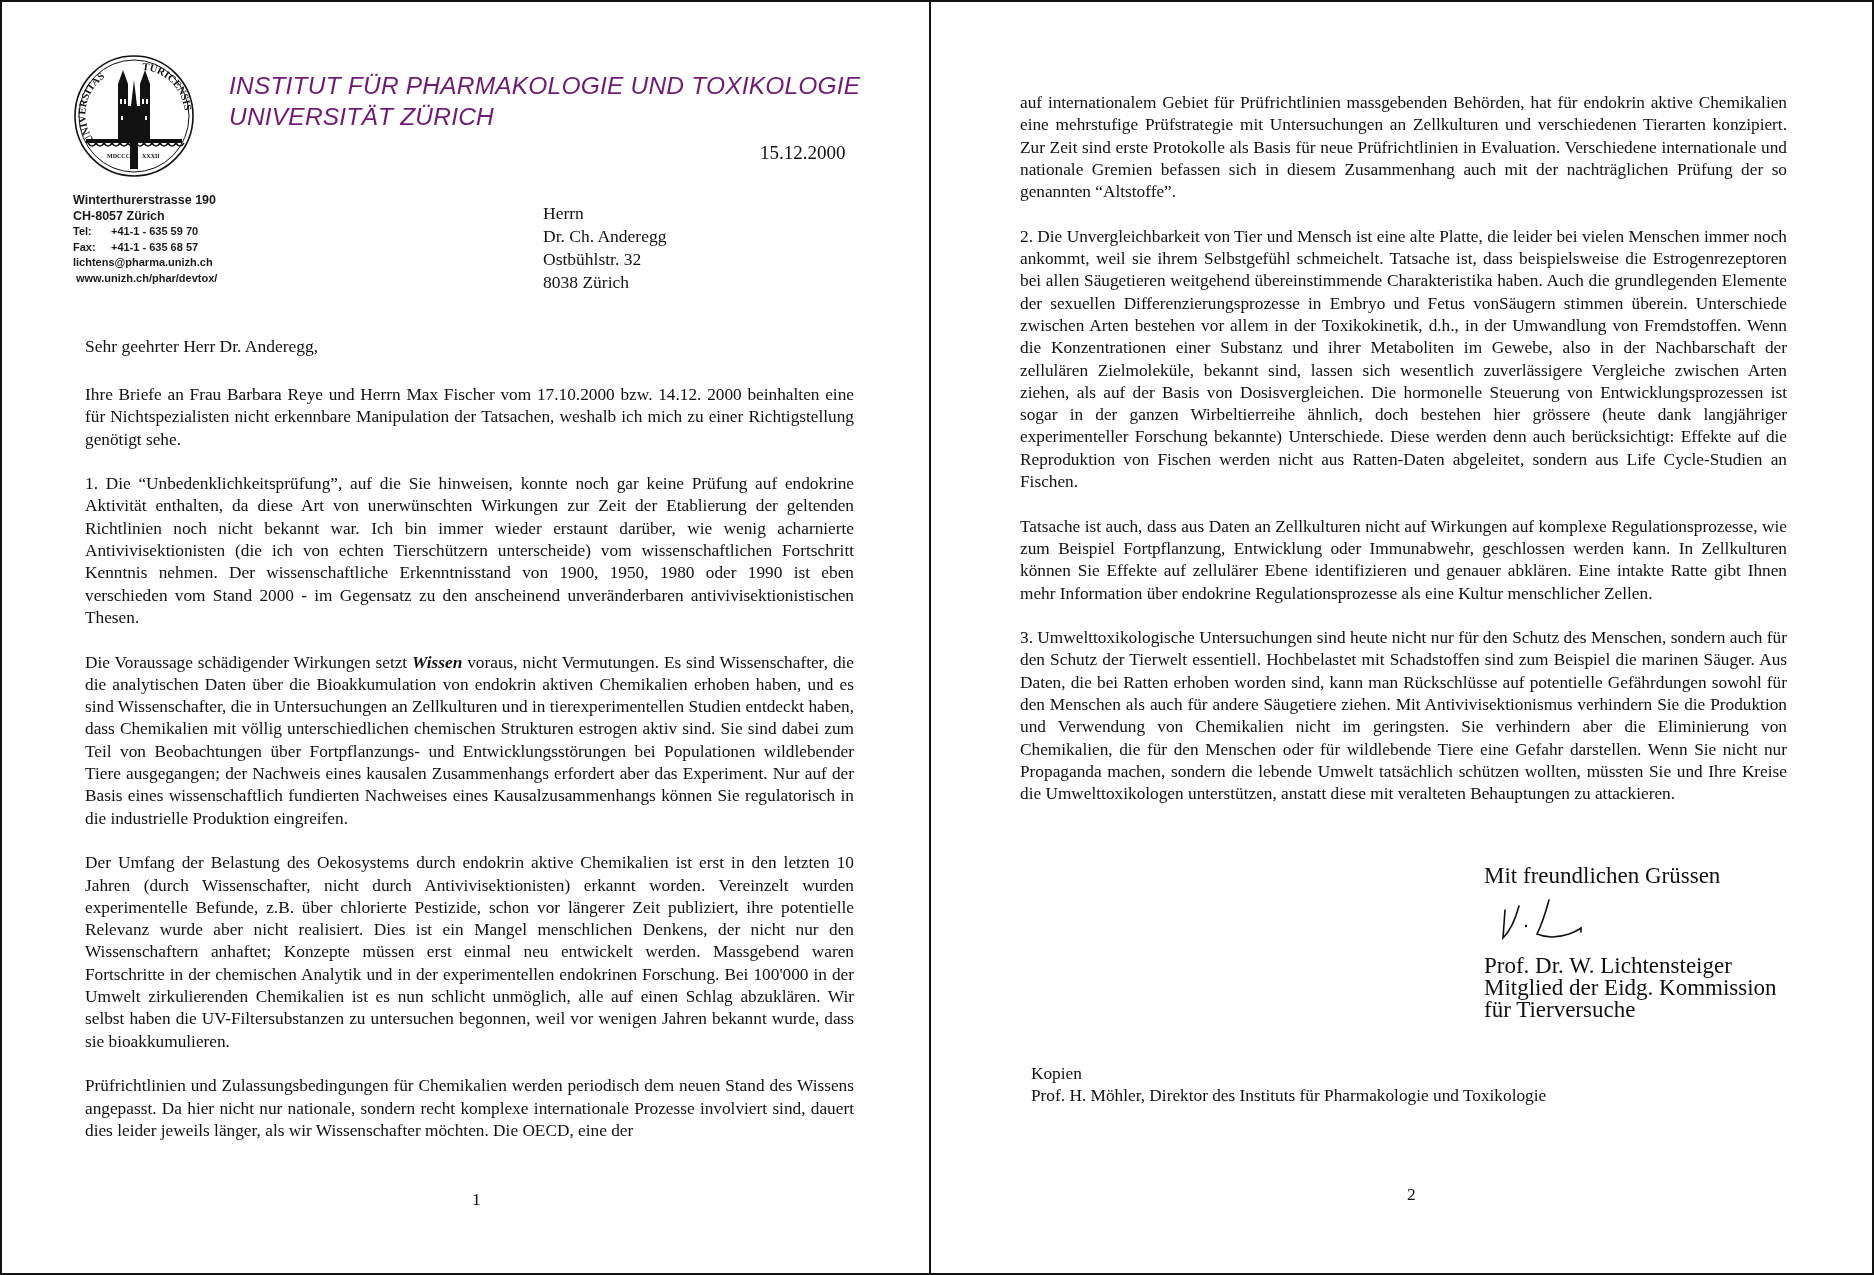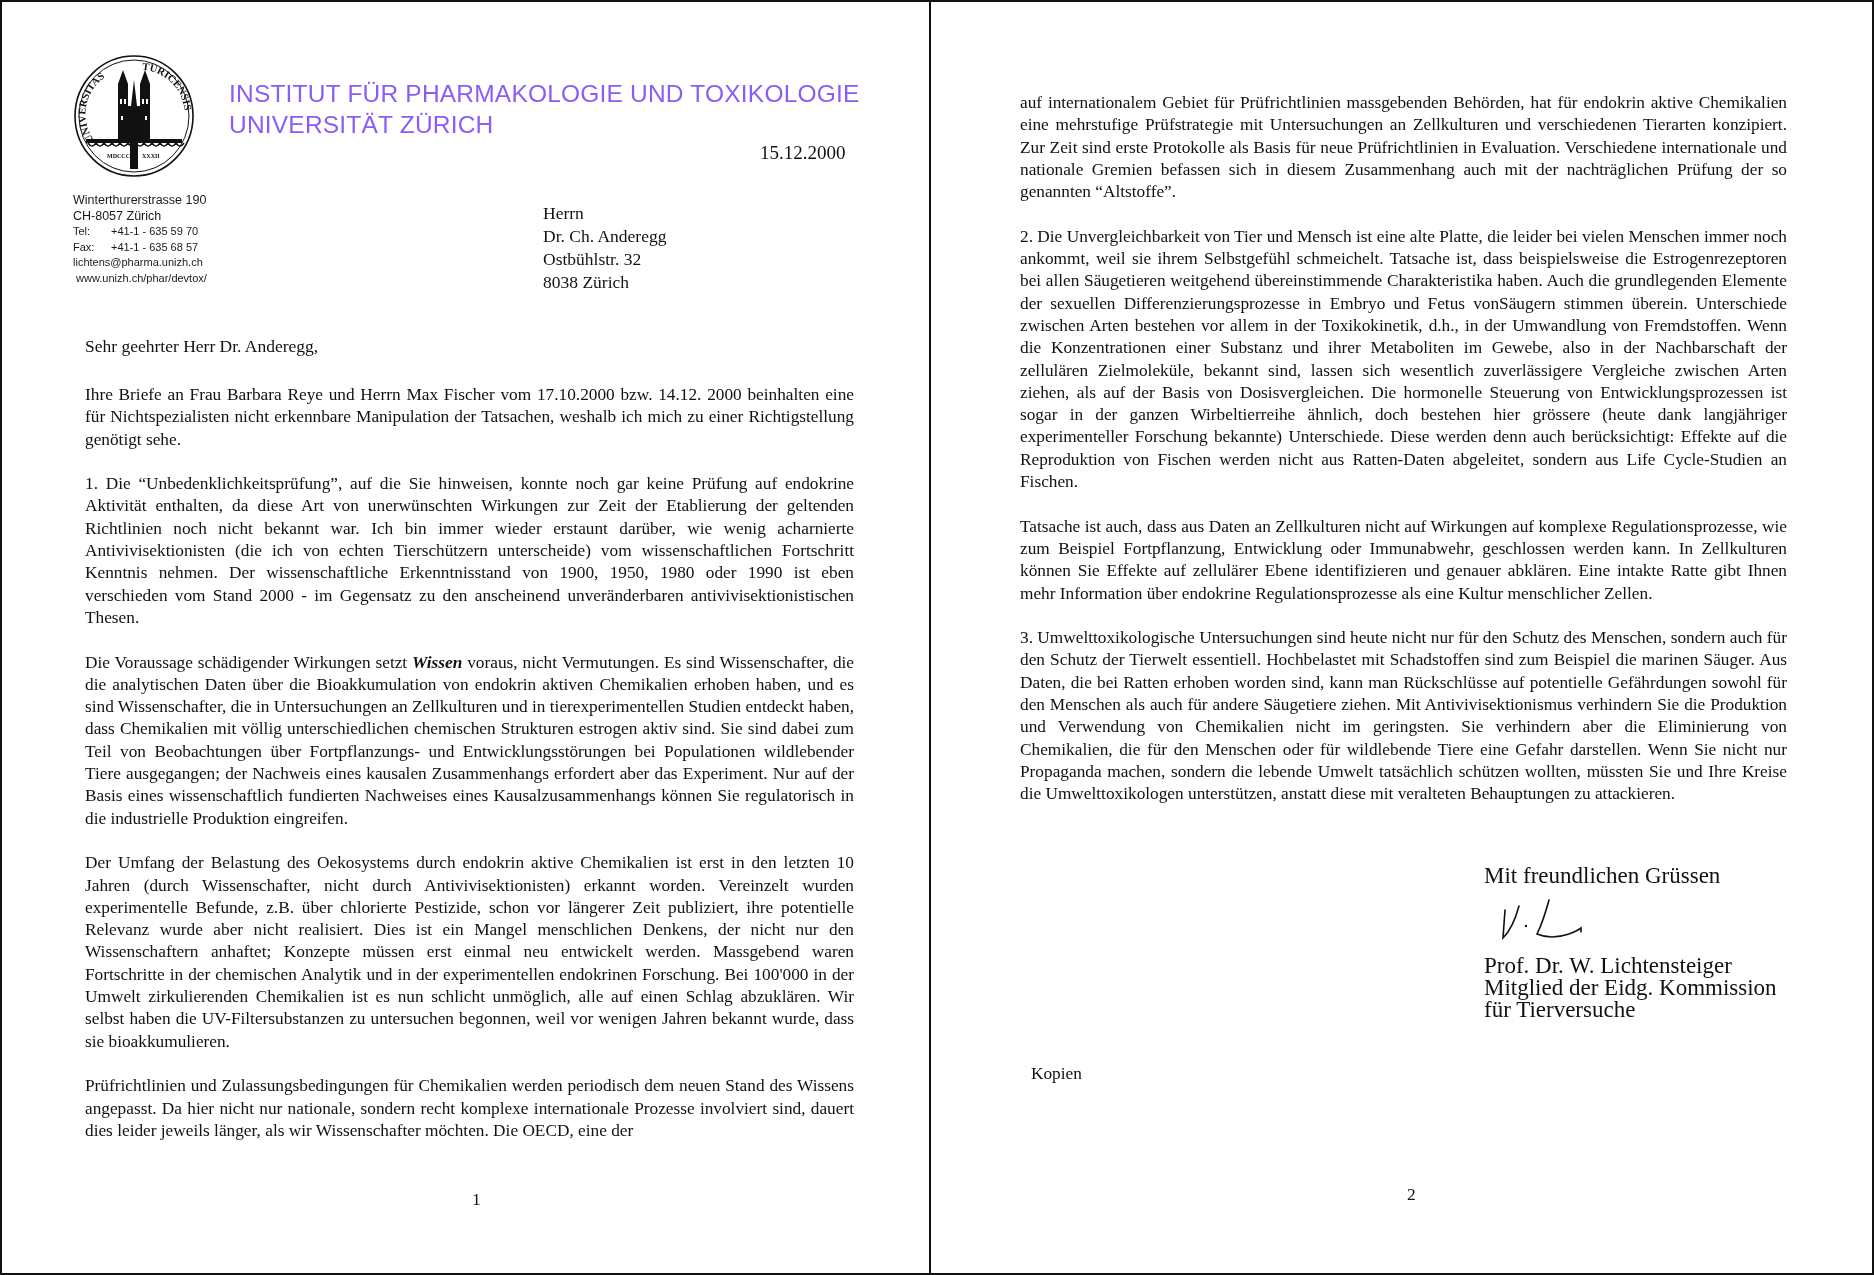--- a/index.html
+++ b/index.html
@@ -10,24 +10,24 @@
     }
     .divider { position: absolute; left: 929px; top: 0; width: 2px; height: 1275px; background: #111; }
     .page { position: absolute; top: 0; height: 1275px; }
     .page1 { left: 0; width: 929px; }
     .page2 { left: 931px; width: 943px; }
     .serif { font-family: "Liberation Serif", "DejaVu Serif", serif; }
     .sans { font-family: "Liberation Sans", "DejaVu Sans", sans-serif; }
 
     
     .logo { position: absolute; left: 72px; top: 54px; width: 124px; height: 124px; }
-    .inst-title { position: absolute; left: 229px; top: 78px; font-size: 24.5px; line-height: 31px; letter-spacing: 0.2px; color: #8b5cf6; }
+    .inst-title { position: absolute; left: 229px; top: 70px; font-size: 24.5px; line-height: 31px; letter-spacing: 0.2px; color: #701a75; font-style: italic; }
     .date { position: absolute; left: 760px; top: 142px; font-size: 19px; }
     .address-block { position: absolute; left: 73px; top: 193px; font-size: 12.5px; line-height: 15.5px; color: #1a1a1a; }
-    .address-block .row { white-space: nowrap; }
+    .address-block .row { white-space: nowrap; font-weight: bold; }
     .address-block .lbl { display: inline-block; width: 38px; font-size: 11px; }
     .address-block .small { font-size: 11px; }
     .recipient { position: absolute; left: 543px; top: 202px; font-size: 17.5px; line-height: 23px; }
 
     .body-text { position: absolute; font-size: 17.3px; line-height: 22.3px; text-align: justify; }
     .p1 .body-text { left: 85px; width: 769px; }
     .para { margin: 0 0 22.3px 0; }
     .salutation { position: absolute; left: 85px; top: 336px; font-size: 17.5px; }
     .page-num { position: absolute; font-size: 17.5px; }
 
@@ -135,16 +135,17 @@
   </svg>
 
   <div class="closing serif" style="top: 955px;">
     <div>Prof. Dr. W. Lichtensteiger</div>
     <div>Mitglied der Eidg. Kommission</div>
     <div>für Tierversuche</div>
   </div>
 
   <div class="copies serif">
     <div>Kopien</div>
+    <div>Prof. H. Möhler, Direktor des Instituts für Pharmakologie und Toxikologie</div>
   </div>
 
   <div class="page-num serif" style="left: 476px; top: 1184px;">2</div>
 </div>
 
 </body></html>

